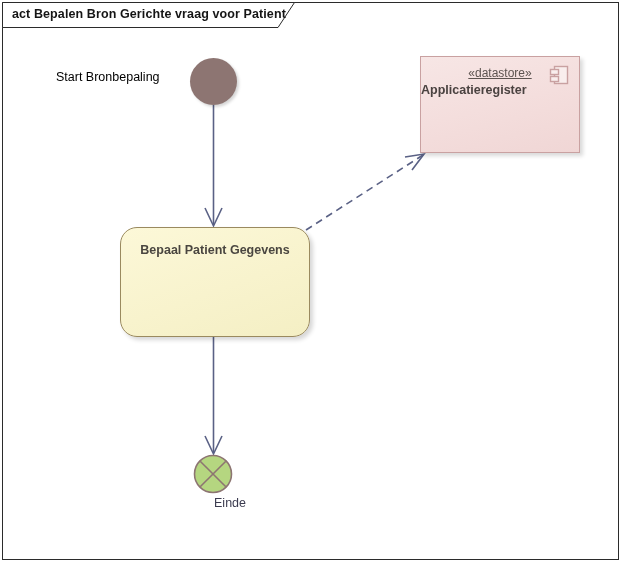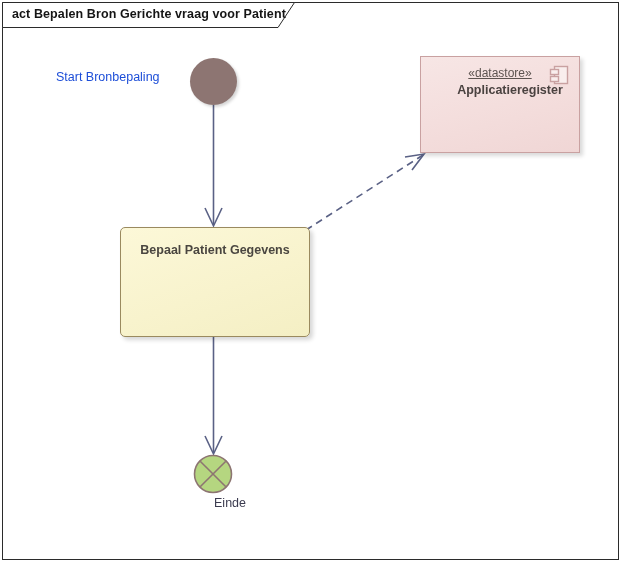--- a/index.html
+++ b/index.html
@@ -77,34 +77,34 @@
     border-radius: 50%;
     background: #8d7572;
     box-shadow: 2px 2px 3px rgba(0,0,0,0.17);
     z-index: 4;
   }
   #start-node-label {
     position: absolute;
     left: 56px;
     top: 70px;
     font-size: 12.5px;
-    color: #1d4ed8;
+    color: #000000;
     white-space: nowrap;
     z-index: 4;
   }
 
   
   #activity-node {
     position: absolute;
     left: 120px;
     top: 227px;
     width: 190px;
     height: 110px;
     border: 1.4px solid #9a8a5f;
-    border-radius: 5px;
+    border-radius: 17px;
     background: linear-gradient(160deg, #fcf8d8 0%, #f8f3cd 55%, #f4efc4 100%);
     box-shadow: 3px 3px 4px rgba(0,0,0,0.16);
     box-sizing: border-box;
     z-index: 3;
   }
   #activity-node-label {
     position: absolute;
     left: 0;
     right: 0;
     top: 15px;
@@ -159,26 +159,24 @@
     font-size: 12px;
     color: #5d5450;
     white-space: nowrap;
     text-decoration: underline;
   }
   #datastore-name {
     position: absolute;
     left: 0;
     right: 0;
     top: 26px;
-    text-align: center;
     font-size: 12.5px;
     font-weight: bold;
     color: #4a4240;
     white-space: nowrap;
-    margin-left: 20px;
   }
   #component-icon {
     position: absolute;
     right: 8px;
     top: 7px;
     width: 22px;
     height: 22px;
   }
   #component-icon svg { display: block; }
 </style>

